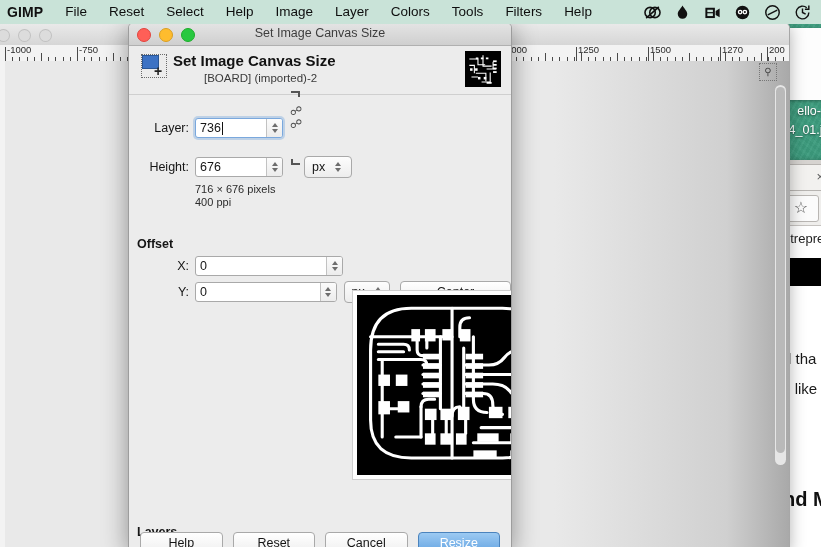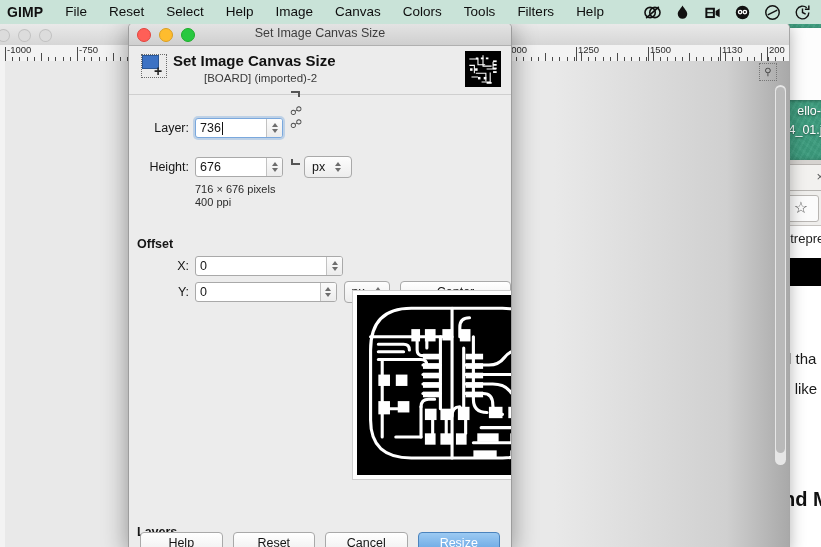--- a/index.html
+++ b/index.html
@@ -365,21 +365,21 @@
         <div class="ruler-lbl" style="left: 18px;">-1000</div>
         <div class="ruler-tick" style="left: 16px; height: 14px;"></div>
         <div class="ruler-lbl" style="left: 90px;">-750</div>
         <div class="ruler-tick" style="left: 88px; height: 14px;"></div>
         <div class="ruler-lbl" style="left: 517px;">1000</div>
         <div class="ruler-tick" style="left: 515px; height: 14px;"></div>
         <div class="ruler-lbl" style="left: 589px;">1250</div>
         <div class="ruler-tick" style="left: 587px; height: 14px;"></div>
         <div class="ruler-lbl" style="left: 661px;">1500</div>
         <div class="ruler-tick" style="left: 659px; height: 14px;"></div>
-        <div class="ruler-lbl" style="left: 733px;">1130</div>
+        <div class="ruler-lbl" style="left: 733px;">1270</div>
         <div class="ruler-tick" style="left: 731px; height: 14px;"></div>
         <div class="ruler-lbl" style="left: 780px;">200</div>
         <div class="ruler-tick" style="left: 778px; height: 14px;"></div>
         <div class="ruler-tick" style="left: 16px; height: 8px;"></div>
         <div class="ruler-tick" style="left: 23px; height: 4px;"></div>
         <div class="ruler-tick" style="left: 30px; height: 4px;"></div>
         <div class="ruler-tick" style="left: 38px; height: 4px;"></div>
         <div class="ruler-tick" style="left: 45px; height: 4px;"></div>
         <div class="ruler-tick" style="left: 52px; height: 8px;"></div>
         <div class="ruler-tick" style="left: 59px; height: 4px;"></div>
@@ -722,21 +722,21 @@
     </div>
   </div>
 
   <div class="menubar">
     <div class="mb-apple">GIMP</div>
     <div class="mb-item">File</div>
     <div class="mb-item">Reset</div>
     <div class="mb-item">Select</div>
     <div class="mb-item">Help</div>
     <div class="mb-item">Image</div>
-    <div class="mb-item">Canvas</div>
+    <div class="mb-item">Layer</div>
     <div class="mb-item">Colors</div>
     <div class="mb-item">Tools</div>
     <div class="mb-item">Filters</div>
     <div class="mb-item">Help</div>
 
     <div class="mb-right">
       <svg class="mb-icon" viewBox="0 0 24 24">
         <circle cx="9" cy="12" r="6.5" fill="none" stroke="#111" stroke-width="2"></circle>
         <circle cx="15" cy="12" r="6.5" fill="none" stroke="#111" stroke-width="2"></circle>
         <line x1="4" y1="19" x2="20" y2="5" stroke="#111" stroke-width="2"></line>

